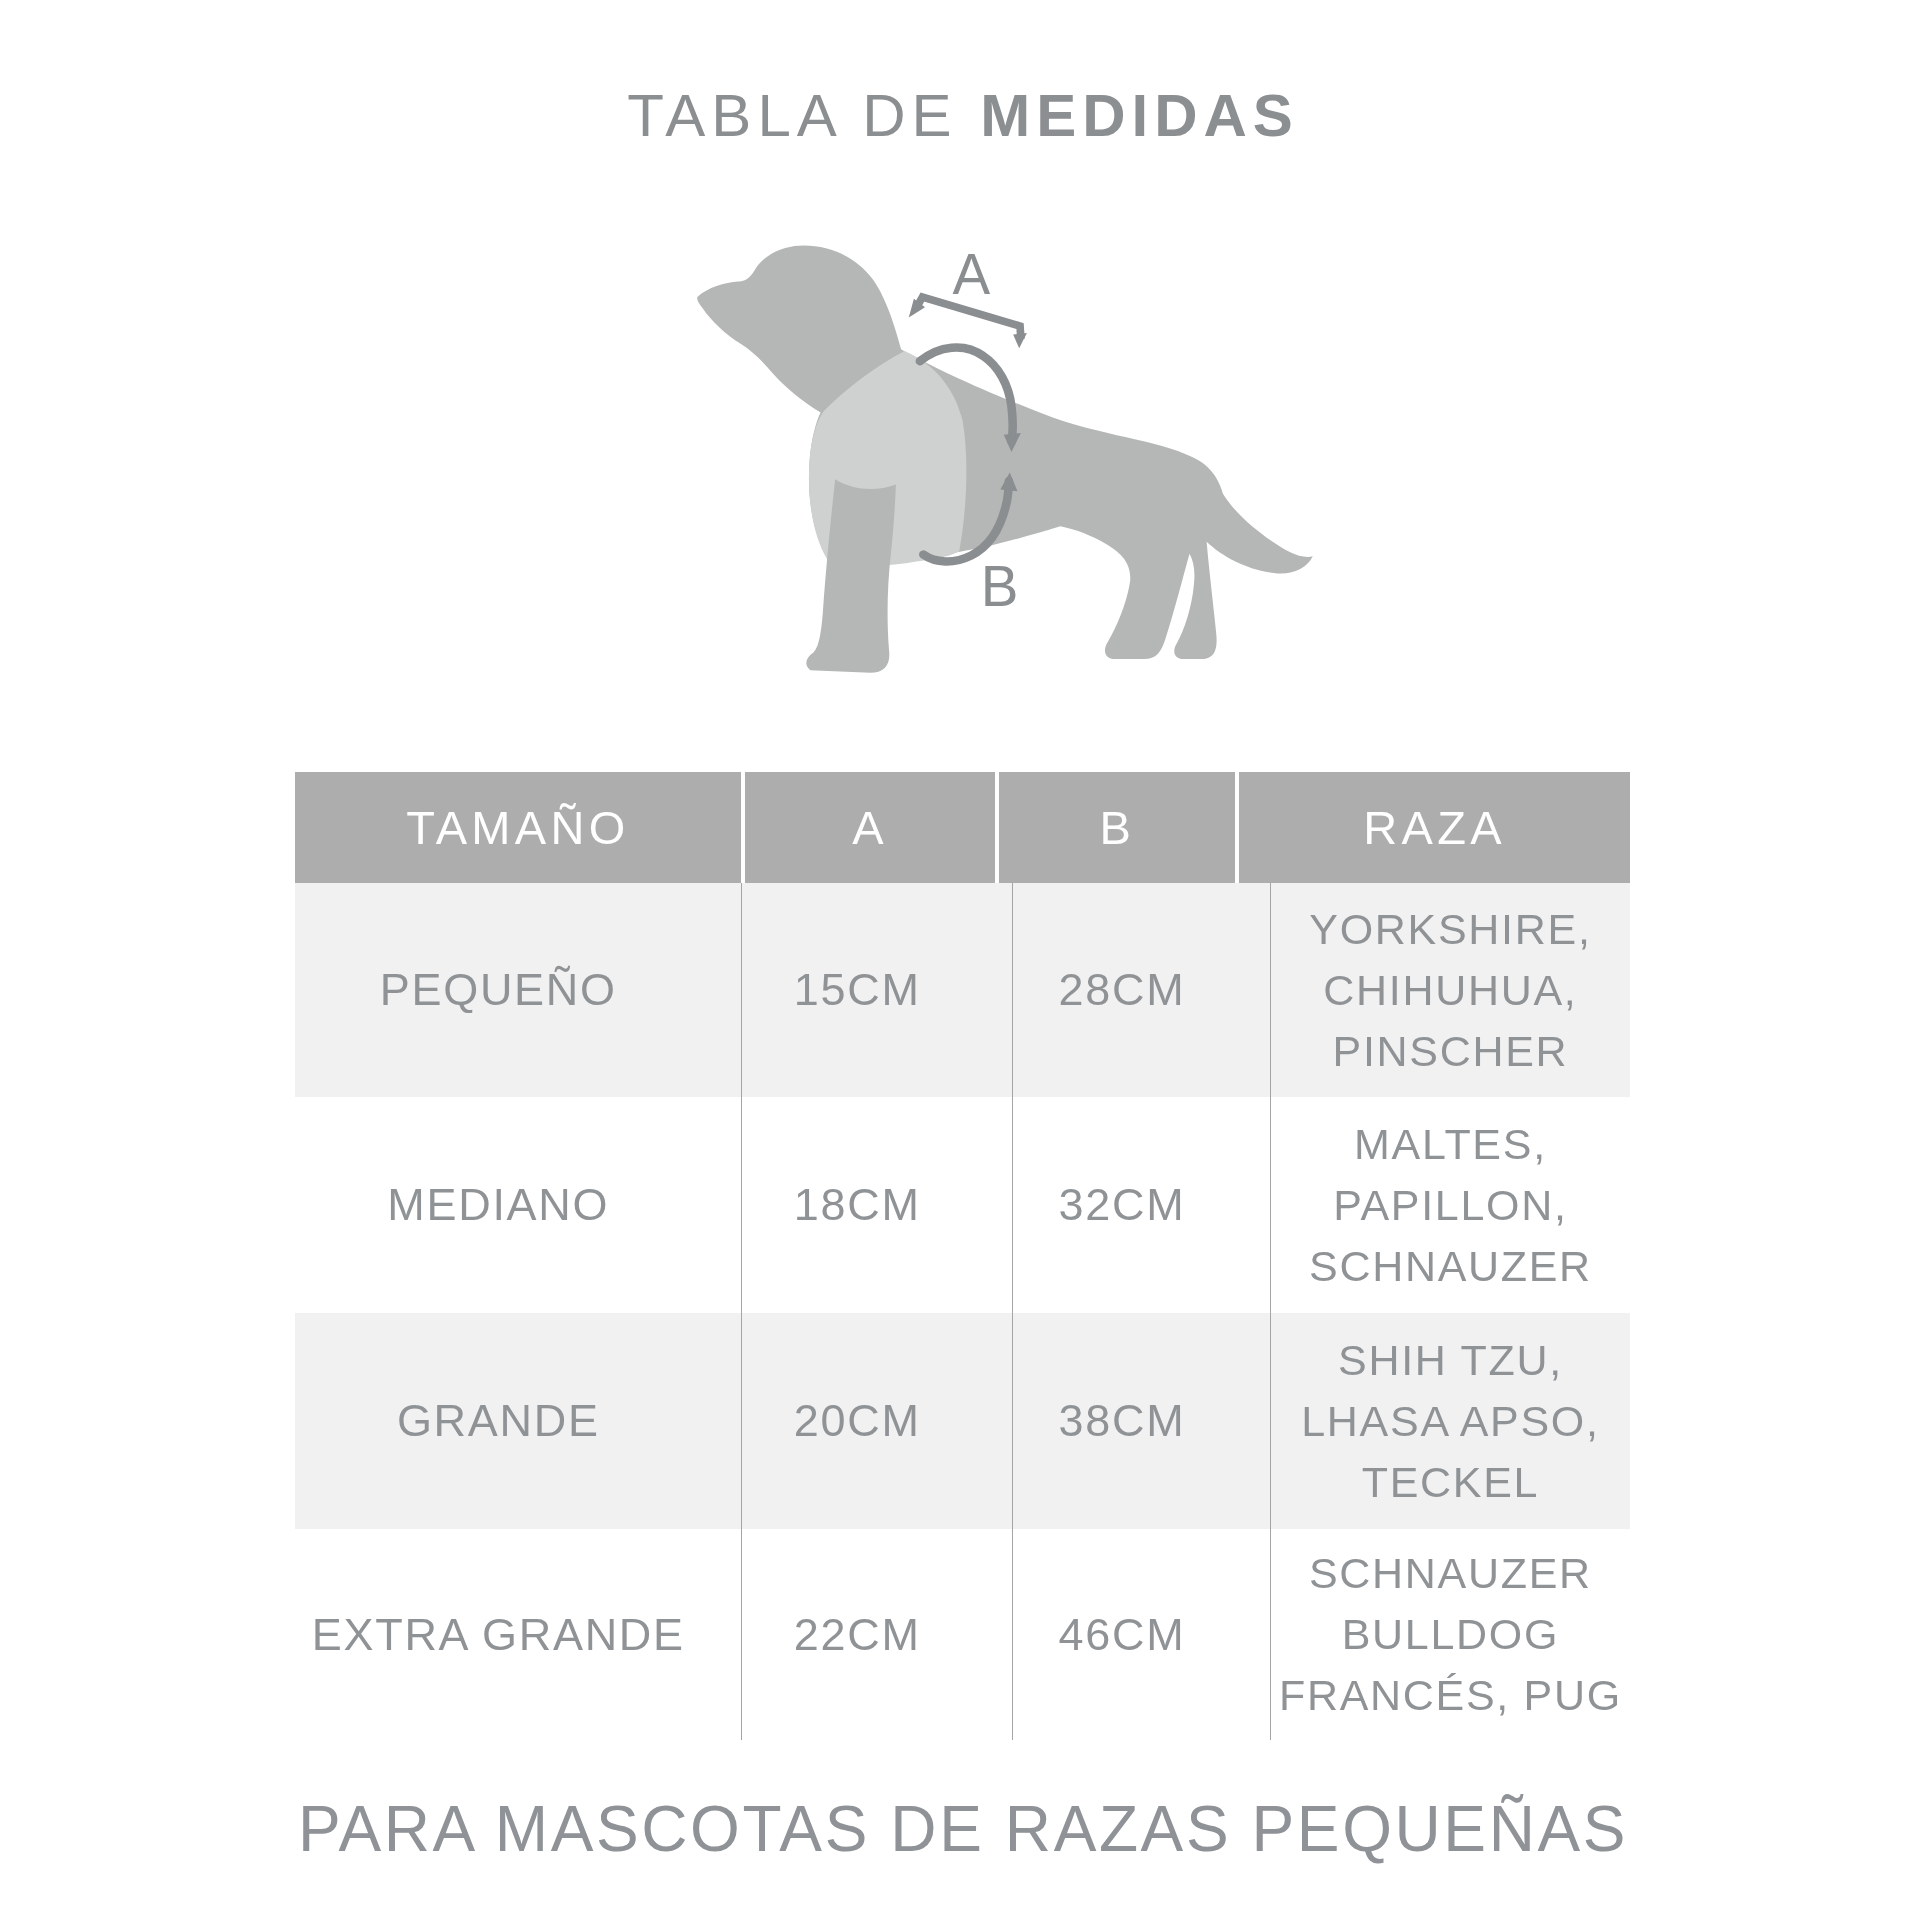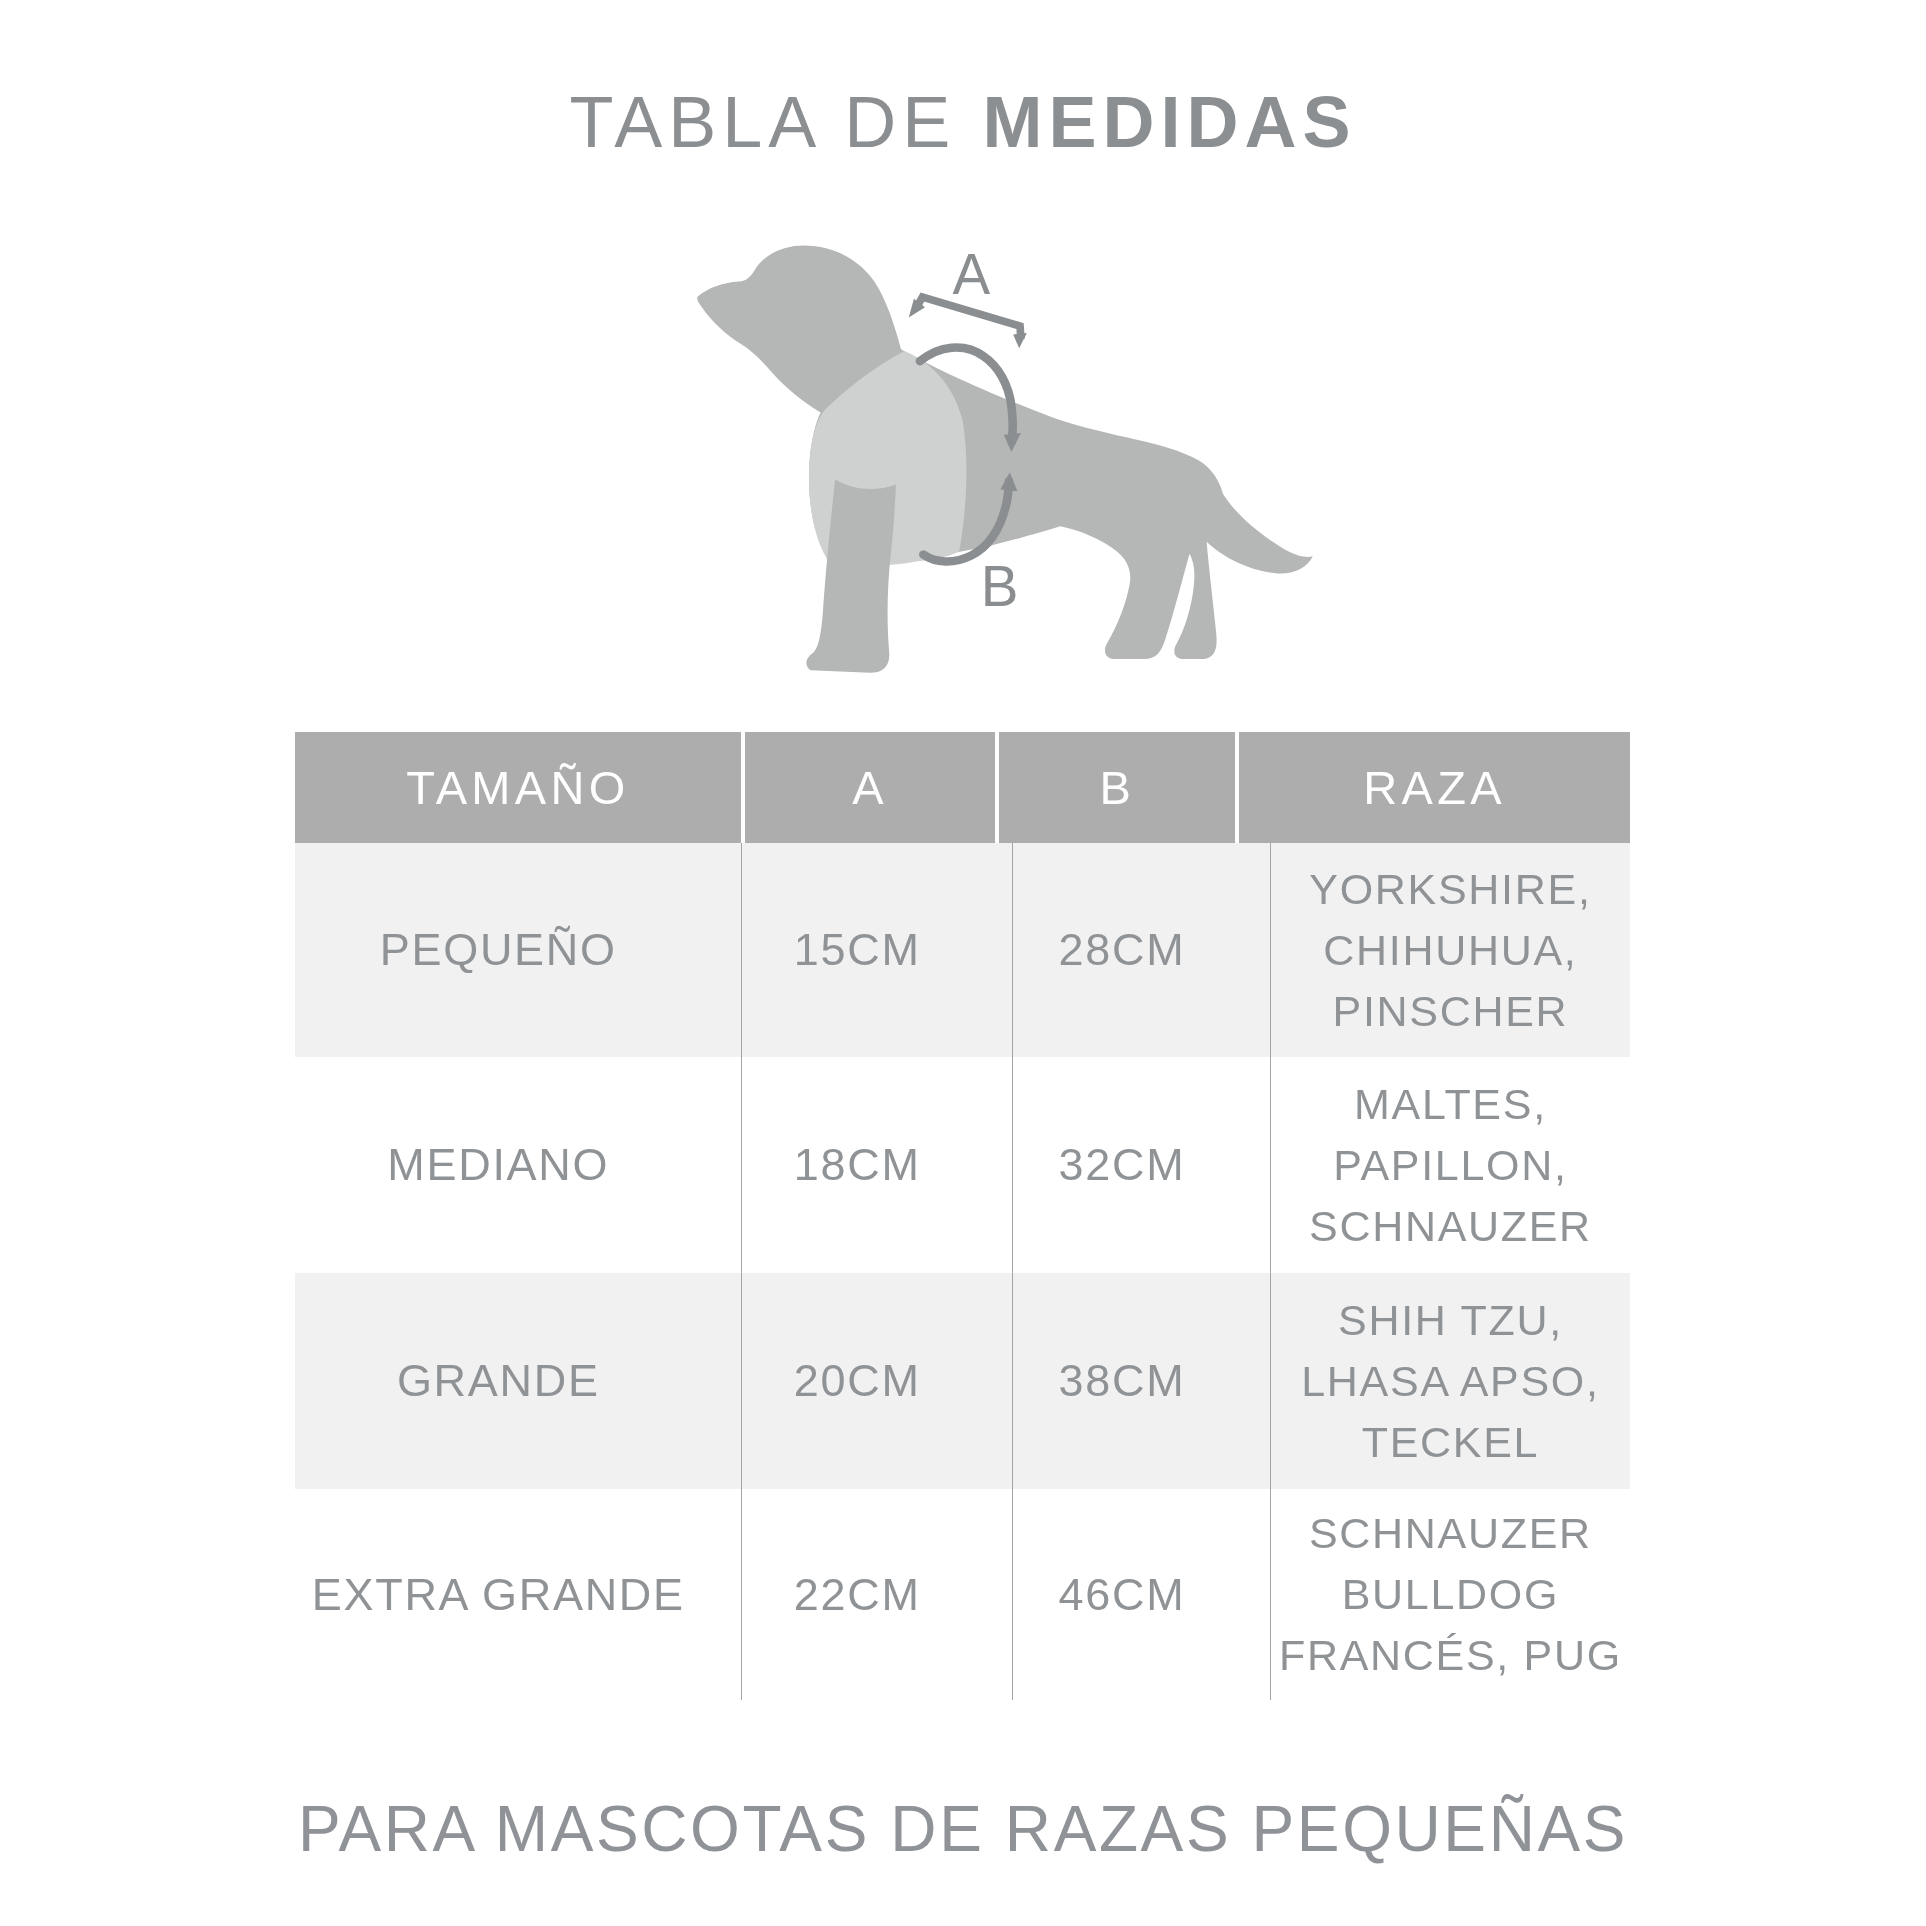--- a/index.html
+++ b/index.html
@@ -5,31 +5,31 @@
   html,body{margin:0;padding:0;background:#ffffff;}
   body{
     width:1926px;height:1926px;position:relative;overflow:hidden;
     font-family:"Liberation Sans", sans-serif;
   }
   .sheet{position:absolute;inset:0;background:#ffffff;}
 
   
   .title{
     position:absolute;top:81px;left:0;width:100%;
-    text-align:center;font-size:72px;line-height:1.15;
+    text-align:center;font-size:60px;line-height:1.15;
     letter-spacing:6px;color:#8c8f91;font-weight:400;white-space:nowrap;
   }
   .title .em{font-weight:700;}
 
   
   .dog-svg{position:absolute;left:634px;top:231px;width:719px;height:488px;}
   .measure-label{font-family:"Liberation Sans", sans-serif;font-size:66px;fill:#8a8e90;}
 
   
-  .size-table{position:absolute;left:295px;top:732px;width:1335px;}
+  .size-table{position:absolute;left:295px;top:772px;width:1335px;}
   .hrow{display:flex;height:111px;}
   .hcell{
     background:#adadae;color:#ffffff;
     display:flex;align-items:center;justify-content:center;
     font-size:47px;letter-spacing:4.3px;box-sizing:border-box;
   }
   .hcell + .hcell{border-left:4.3px solid #ffffff;}
   .brow{display:flex;}
   .brow.striped{background:#f1f1f2;}
   .bcell{

